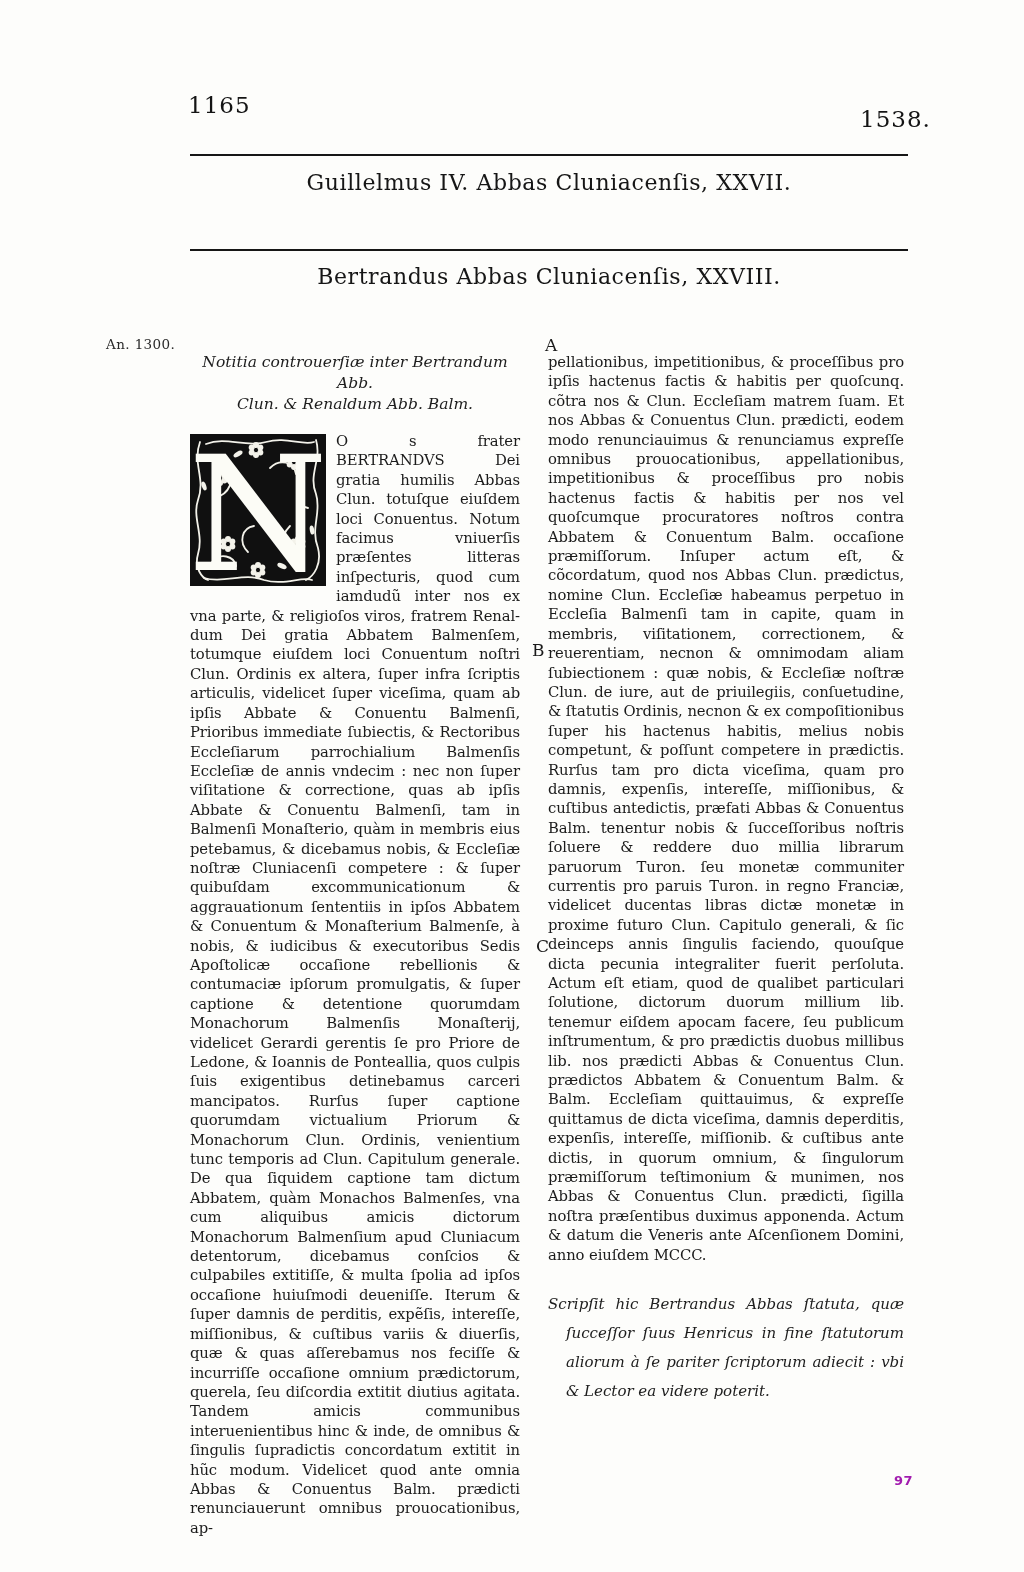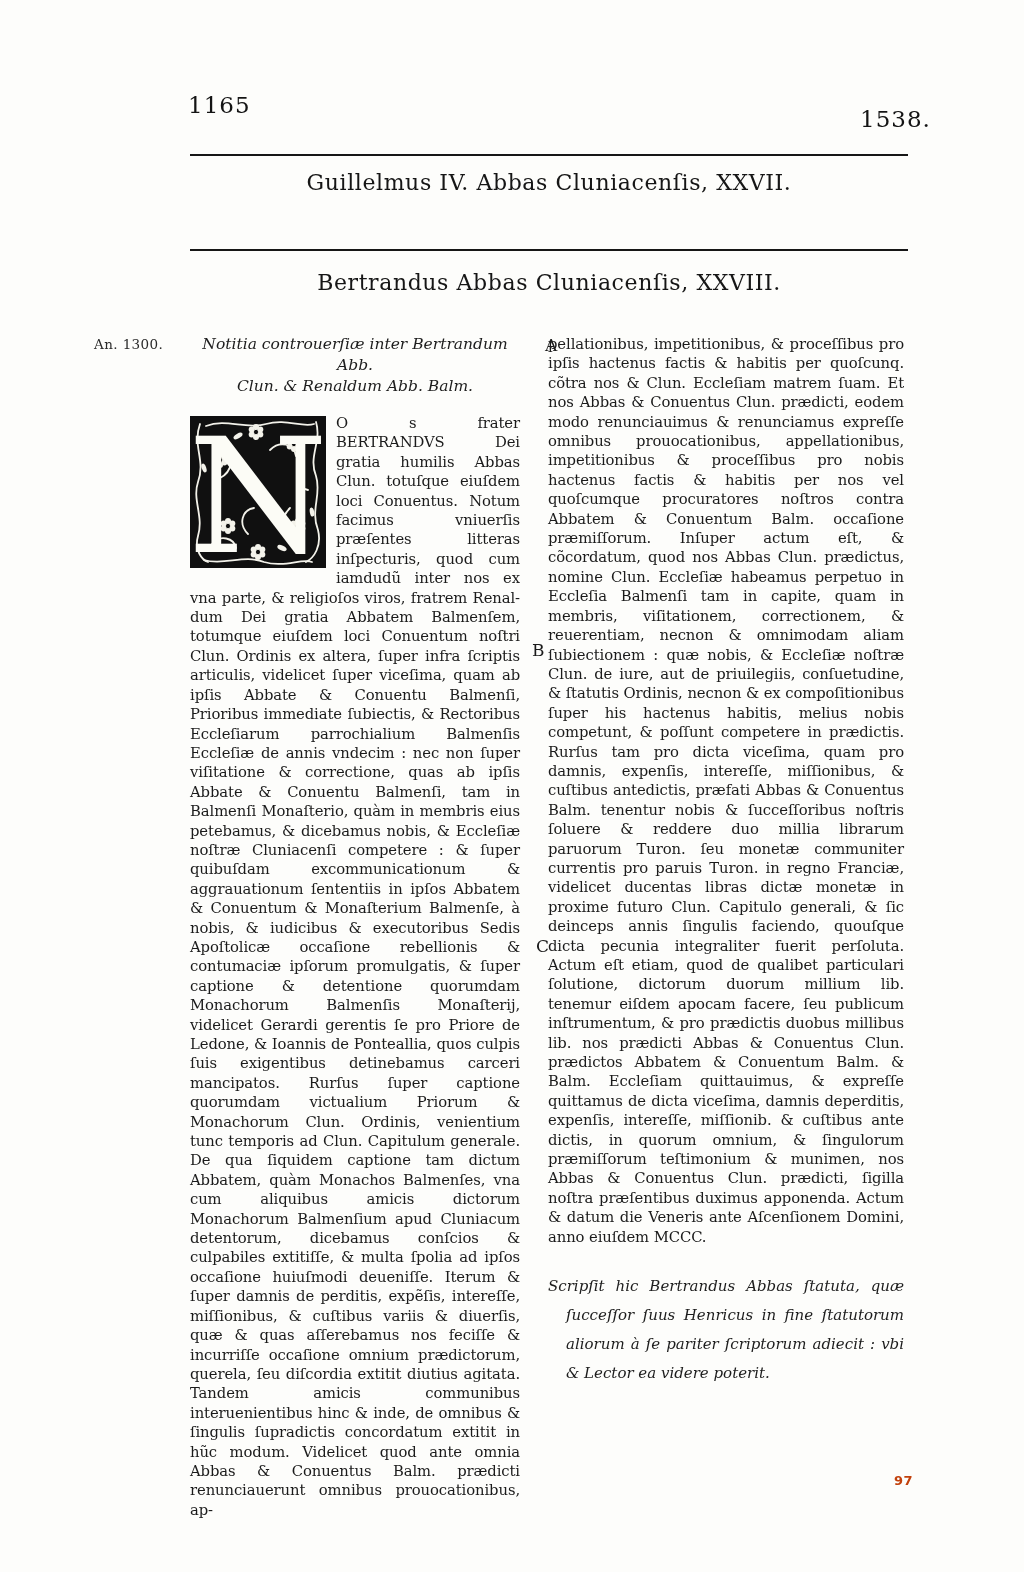--- a/index.html
+++ b/index.html
@@ -35,33 +35,33 @@
     left: 190px;
     width: 718px;
     text-align: center;
     font-weight: normal;
     font-size: 22px;
     letter-spacing: 0.6px;
     color: #161616;
     white-space: nowrap;
   }
   .title-1 { top: 170px; }
-  .title-2 { top: 264px; margin-top: 6px; }
+  .title-2 { top: 264px; }
   .year-note {
     position: absolute;
-    left: 94px;
+    left: 106px;
     top: 336px;
     font-size: 13.5px;
     letter-spacing: 0.4px;
     color: #2a2a2a;
   }
   .columns {
     position: absolute;
     left: 190px;
-    top: 334px;
+    top: 352px;
     width: 722px;
     display: flex;
     gap: 20px;
   }
   .col-left  { width: 330px; }
   .col-right { width: 356px; margin-left: 8px; }
   .col-heading {
     font-style: italic;
     font-size: 15.5px;
     line-height: 21px;
@@ -110,21 +110,21 @@
     color: #1b1b1b;
   }
   .stamp {
     position: absolute;
     left: 894px;
     top: 1473px;
     font-family: "DejaVu Sans", sans-serif;
     font-weight: bold;
     font-size: 13px;
     letter-spacing: 0.5px;
-    color: #c2410c;
+    color: #a21caf;
   }
 </style>
 </head>
 <body>
 
 <div class="page">
 
   <div class="folio folio-left">1165</div>
   <div class="folio folio-right">1538.</div>
 

